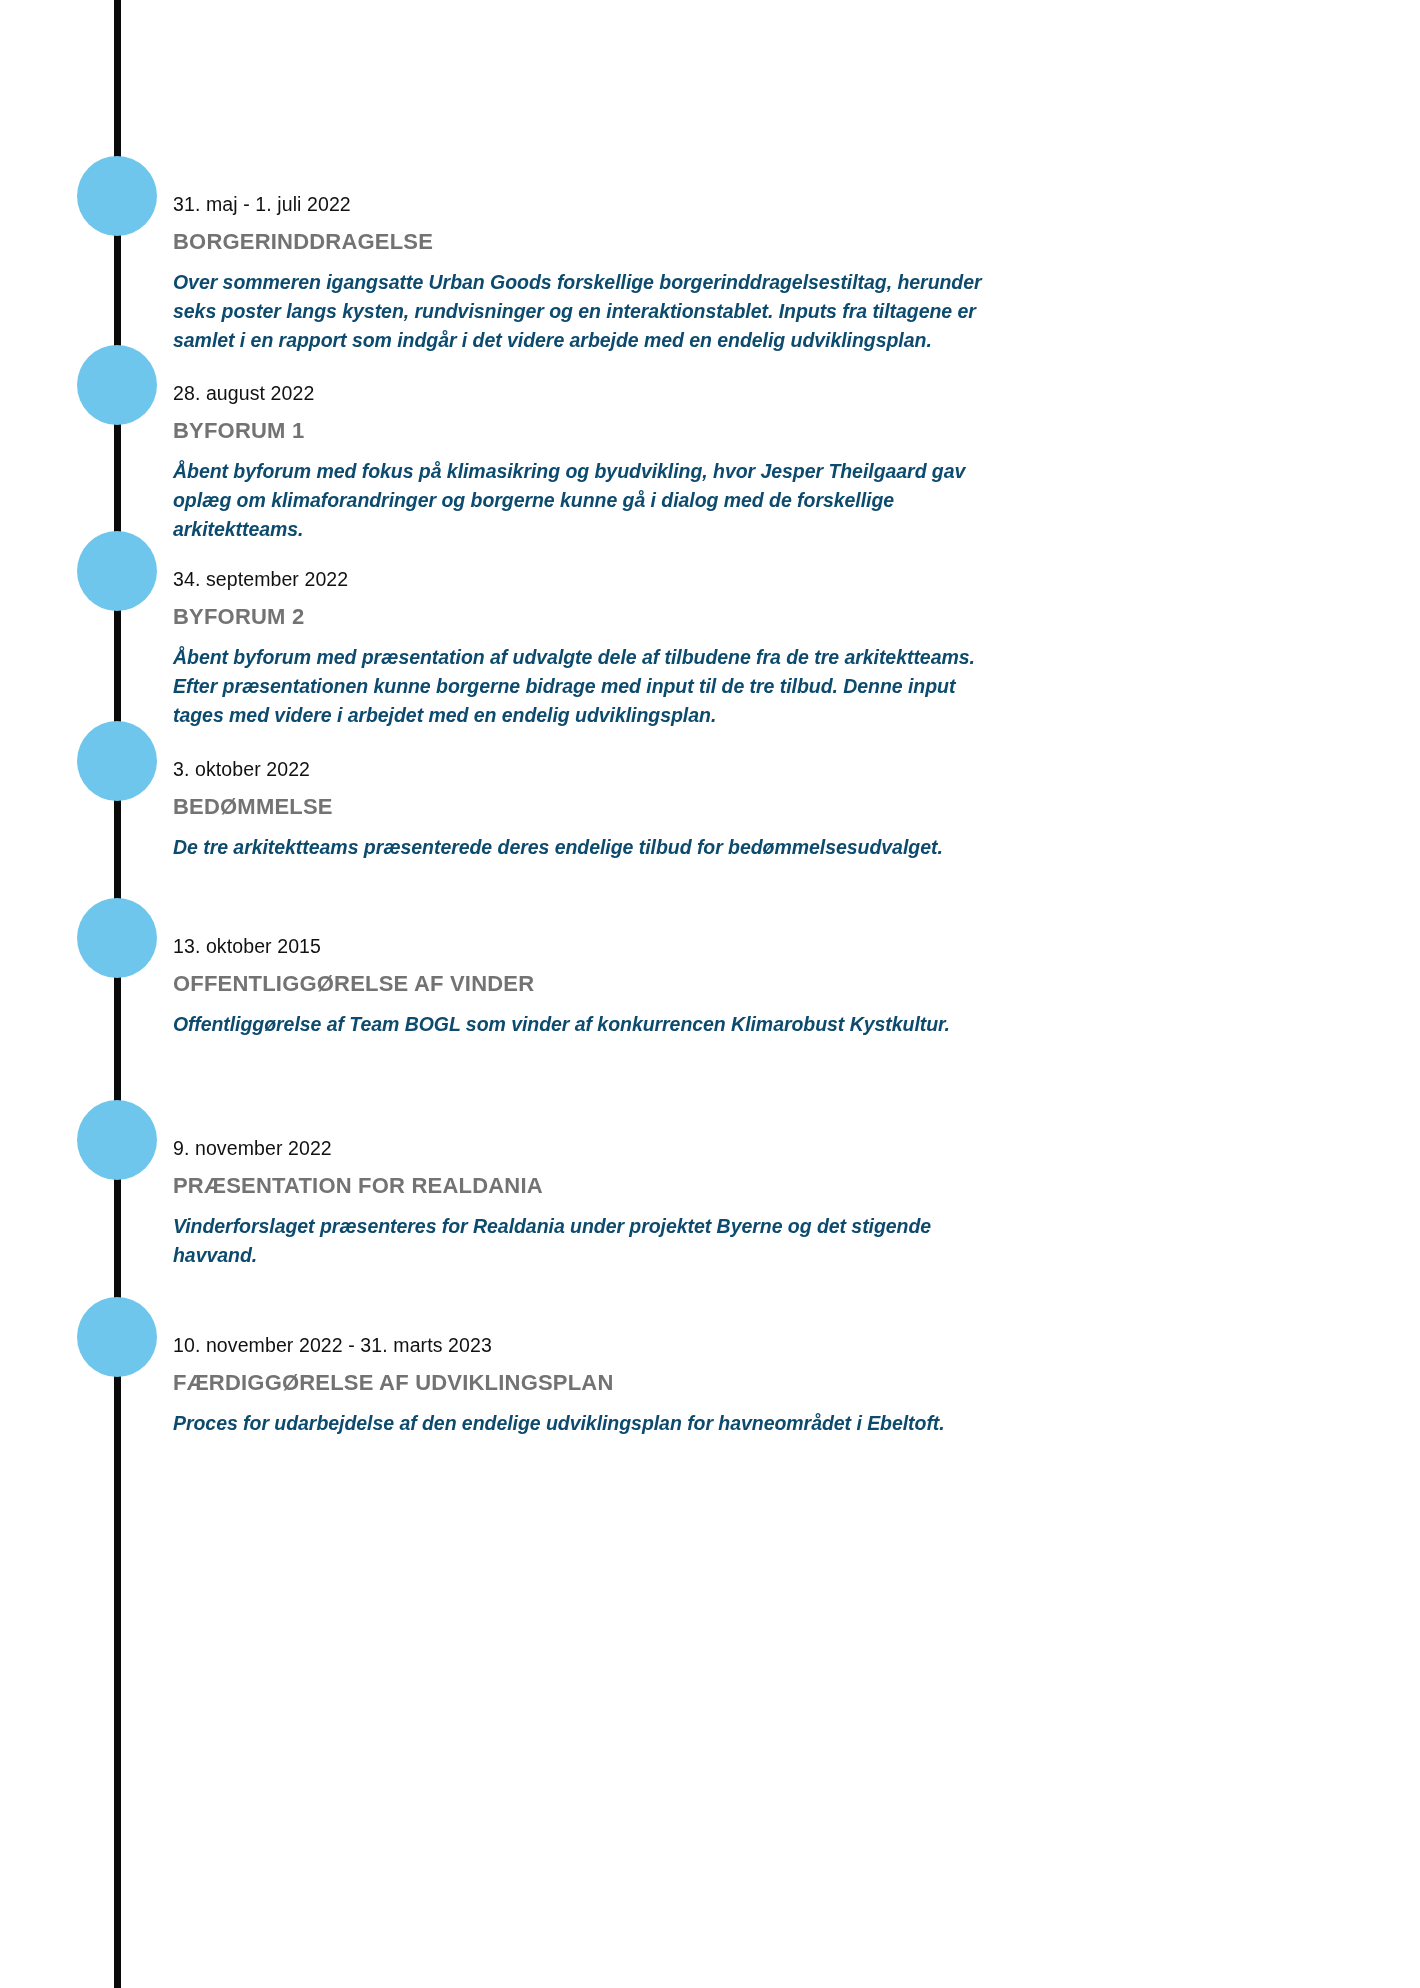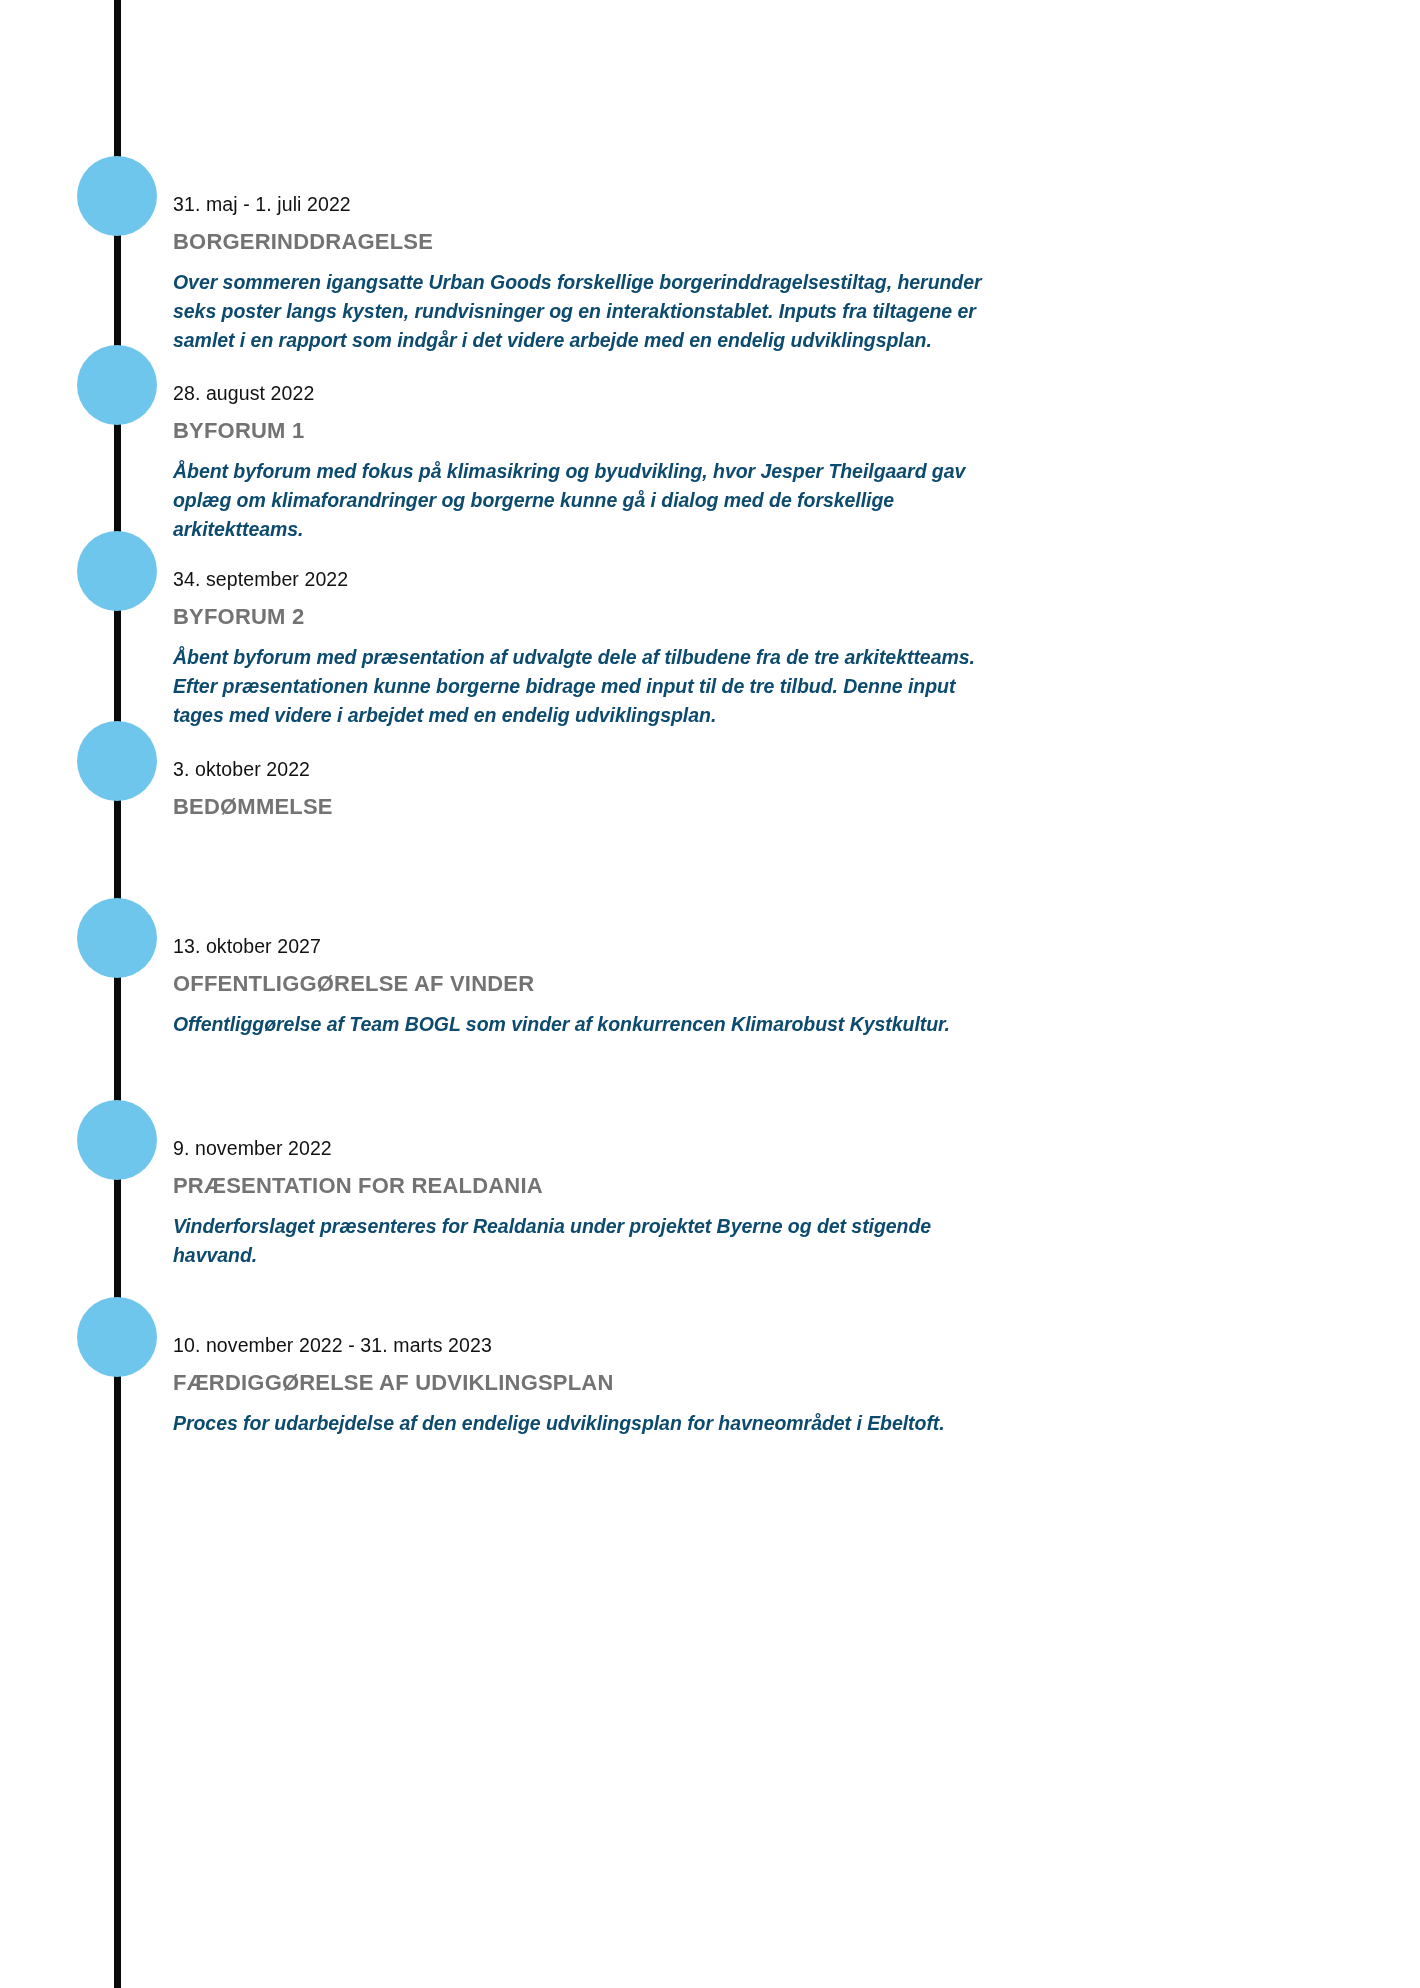--- a/index.html
+++ b/index.html
@@ -112,27 +112,28 @@
       <p class="title">BYFORUM 2</p>
       <p class="body">Åbent byforum med præsentation af udvalgte dele af tilbudene fra de tre arkitektteams. Efter præsentationen kunne borgerne bidrage med input til de tre tilbud. Denne input tages med videre i arbejdet med en endelig udviklingsplan.</p>
     </div>
   </div>
 
   <div class="item" style="top:713px;">
     <div class="marker" style="top: 8px; background: rgb(110, 198, 236);"></div>
     <div class="content">
       <p class="date">3. oktober 2022</p>
       <p class="title">BEDØMMELSE</p>
+      <p class="body">De tre arkitektteams præsenterede deres endelige tilbud for bedømmelsesudvalget.</p>
     </div>
   </div>
 
   <div class="item" style="top:890px;">
     <div class="marker" style="top: 8px; background: rgb(110, 198, 236);"></div>
     <div class="content">
-      <p class="date">13. oktober 2027</p>
+      <p class="date">13. oktober 2015</p>
       <p class="title">OFFENTLIGGØRELSE AF VINDER</p>
       <p class="body">Offentliggørelse af Team BOGL som vinder af konkurrencen Klimarobust Kystkultur.</p>
     </div>
   </div>
 
   <div class="item" style="top:1092px;">
     <div class="marker" style="top: 8px; background: rgb(110, 198, 236);"></div>
     <div class="content">
       <p class="date">9. november 2022</p>
       <p class="title">PRÆSENTATION FOR REALDANIA</p>

